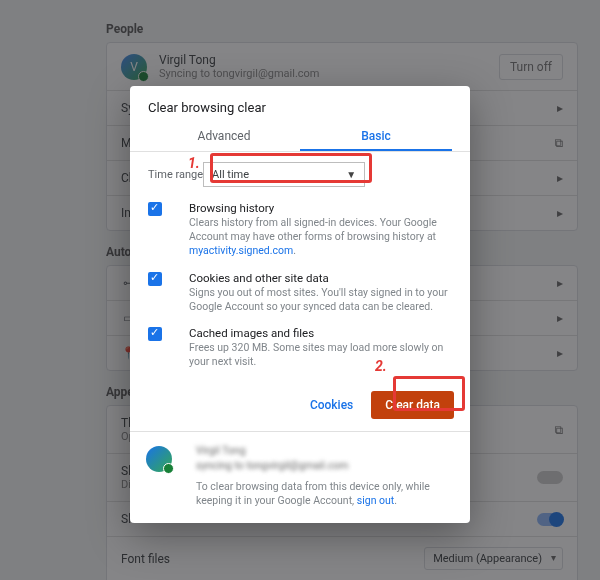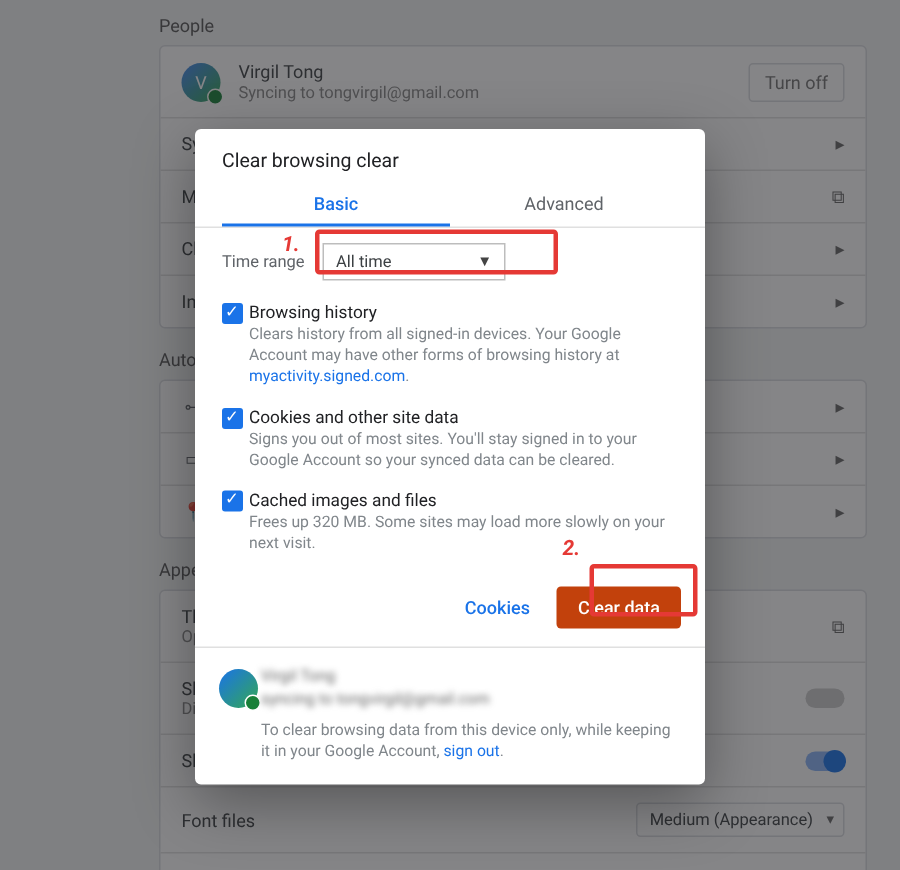--- a/index.html
+++ b/index.html
@@ -1,20 +1,20 @@
 <!DOCTYPE html>
 <html><head>
 <meta charset="utf-8">
 <style>
   * { box-sizing: border-box; margin: 0; padding: 0; font-family: -apple-system, BlinkMacSystemFont, "Segoe UI", Roboto, Arial, sans-serif; }
   body { width: 600px; height: 580px; overflow: hidden; background: #f1f3f4; position: relative; font-size: 12px; color: #3c4043; }
 
   
   .bg { padding: 10px 18px; }
-  .sect-title { font-size: 12px; color: #555; margin: 0 0 6px 88px; }
+  .sect-title { font-size: 12px; color: #555; margin: 12px 0 6px 88px; font-weight: bold; }
   .card { border: 1px solid #dadce0; background: #fff; border-radius: 4px; margin: 0 4px 14px 88px; }
   .row { display: flex; align-items: center; padding: 10px 14px; border-top: 1px solid #e0e0e0; justify-content: space-between; }
   .row:first-child { border-top: none; }
   .row-left { display: flex; align-items: center; gap: 12px; }
   .row-sub { font-size: 11px; color: #888; }
   .chev { color: #666; font-size: 12px; }
   .btn-outline { border:1px solid #dadce0; color:#737373; background:#fff; padding:5px 10px; border-radius:3px; font-size:12px; cursor:pointer;}
   .ico { width:16px; text-align:center; color:#5f6368; }
   .avatar-sm { width:26px;height:26px;border-radius:50%; background:linear-gradient(135deg,#4285f4 0%,#34a853 100%); color:#fff; display:flex;align-items:center;justify-content:center;font-size:12px; position:relative;}
   .avatar-sm::after{content:"";position:absolute;right:-2px;bottom:-2px;width:9px;height:9px;border-radius:50%;background:#188038;border:1.5px solid #fff;}
@@ -25,36 +25,36 @@
 
   
   .scrim { position:absolute; inset:0; background:rgba(32,33,36,0.55); }
 
   
   .dialog { position:absolute; left:130px; top:86px; width:340px; background:#fff; border-radius:4px; box-shadow:0 12px 40px rgba(0,0,0,0.35); padding-bottom:4px;}
   .dlg-title { font-size:13px; color:#202124; padding:14px 18px 6px; }
   .tabs { display:flex; border-bottom:1px solid #e0e0e0; padding:0 18px;}
   .tab { flex:1; text-align:center; padding:8px 0 6px; font-size:12px; color:#5f6368; cursor:pointer; border-bottom:2px solid transparent;}
   .tab.active { color:#1a73e8; border-bottom-color:#1a73e8; font-weight:500;}
-  .formrow { display:flex; align-items:center; gap:12px; padding:10px 18px 6px;}
+  .formrow { display:flex; align-items:center; padding:10px 18px 6px;}
   .label { font-size:11px; color:#5f6368;}
-  .time-sel { border:1px solid #bdbdbd; padding:5px 8px; width:122px; font-size:11px; display:flex; justify-content:space-between; align-items:center; background:#fff; cursor:pointer;}
+  .time-sel { border:1px solid #bdbdbd; padding:5px 8px; width:162px; font-size:11px; display:flex; justify-content:space-between; align-items:center; background:#fff; cursor:pointer;}
   .time-sel .arw{font-size:10px;color:#444;}
   .opts { padding:2px 14px 6px;}
-  .opt { display:flex; gap:4px; padding:6px 4px; align-items:flex-start;}
+  .opt { display:flex; gap:27px; padding:6px 4px; align-items:flex-start;}
   .cb { width:14px;height:14px;flex:0 0 14px; margin-top:1px; border-radius:2px; background:#1a73e8; position:relative;}
   .cb::after{content:"✓"; color:#fff; position:absolute; left:2px; top:-1px; font-size:11px;}
   .opt-body .t { font-size:11.5px; color:#202124;}
   .opt-body .d { font-size:10.5px; color:#80868b; line-height:1.35; margin-top:1px;}
   .opt-body .d a {color:#1a73e8; text-decoration:none;}
   .actions { display:flex; justify-content:flex-end; gap:8px; padding:10px 16px 12px;}
   .btn-text { background:none;border:none;color:#1a73e8;font-size:12px;padding:6px 10px;cursor:pointer;font-weight:500;}
   .btn-primary { background:#c2410c;color:#fff;border:none;font-size:12px;padding:7px 14px;border-radius:3px;cursor:pointer;font-weight:500;}
   .divider { height:1px;background:#e0e0e0;margin:0 0 8px;}
-  .foot { display:flex; gap:2px; padding:4px 16px 10px; align-items:flex-start;}
+  .foot { display:flex; gap:24px; padding:4px 16px 10px; align-items:flex-start;}
   .foot-av { width:26px;height:26px;border-radius:50%;background:linear-gradient(135deg,#1a73e8 0%,#34a853 100%);position:relative;flex:0 0 26px;margin-top:2px;}
   .foot-av::after{content:"";position:absolute;right:-2px;bottom:-2px;width:9px;height:9px;border-radius:50%;background:#188038;border:1.5px solid #fff;}
   .foot-txt { font-size:10.5px; color:#80868b; line-height:1.4;}
   .foot-txt .blur { filter:blur(2px); color:#666;}
   .foot-txt a{color:#1a73e8;text-decoration:none;}
 
   
   .anno { position:absolute; border:3px solid #e53935; border-radius:3px; pointer-events:none;}
   .anno-num { position:absolute; color:#e53935; font-weight:700; font-size:14px; font-style:italic; }
 </style>
@@ -146,22 +146,22 @@
     <div class="row"></div>
 
   </div>
 </div>
 
 <div class="scrim"></div>
 
 <div class="dialog">
   <div class="dlg-title">Clear browsing clear</div>
   <div class="tabs">
+    <div class="tab">Advanced</div>
     <div class="tab active">Basic</div>
-    <div class="tab">Advanced</div>
   </div>
   <div class="formrow">
     <span class="label">Time range</span>
     <div class="time-sel">
       <span>All time</span>
       <span class="arw">▼</span>
     </div>
   </div>
   <div class="opts">
     <div class="opt">

